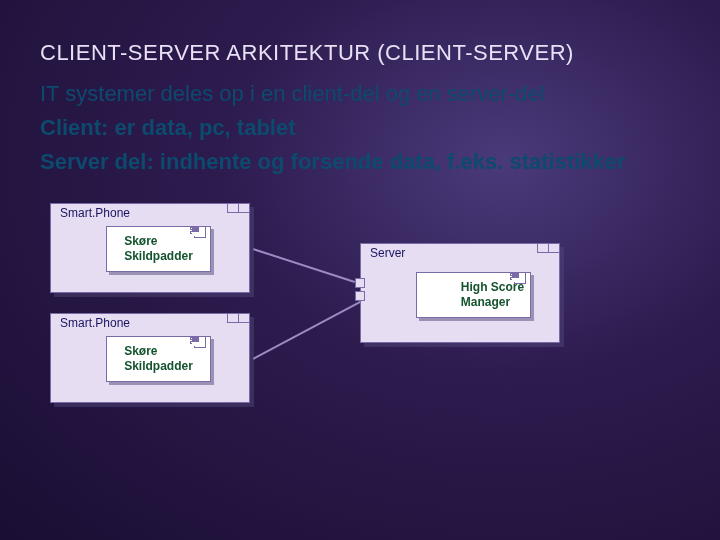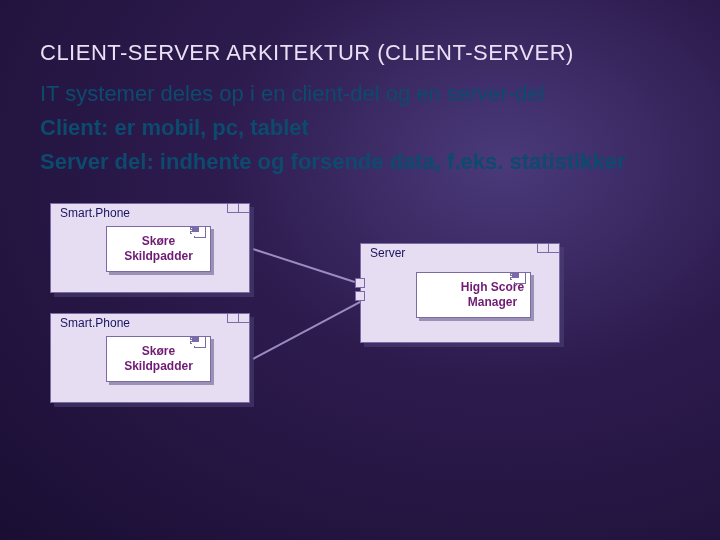--- a/index.html
+++ b/index.html
@@ -63,22 +63,21 @@
     margin-left: -1px;
   }
   .component {
     position: absolute;
     background: #ffffff;
     border: 1px solid #7a6aa8;
     box-shadow: 3px 3px 0 rgba(80,70,120,0.5);
     font-family: Arial, sans-serif;
     font-size: 12px;
     font-weight: 700;
-    color: #701a75;
-    text-align: center;
+    color: #14532d;
     display: flex;
     align-items: center;
     justify-content: center;
     white-space: pre-line;
     line-height: 1.2;
   }
   .comp-icon {
     position: absolute;
     top: -1px;
     right: 4px;
@@ -144,21 +143,21 @@
   .port-l2 { left: 315px; top: 103px; }
 </style>
 </head>
 <body>
 
 <div class="slide">
 
   <h1 class="title">CLIENT-SERVER ARKITEKTUR  (CLIENT-SERVER)</h1>
 
   <p class="bullet">IT systemer deles op i en client-del og en server-del</p>
-  <p class="bullet bold">Client: er mobil, pc, tablet</p>
+  <p class="bullet bold">Client: er data, pc, tablet</p>
   <p class="bullet bold">Server del: indhente og forsende data, f.eks. statistikker</p>
 
   <div class="diagram">
 
     <div class="connector line1"></div>
     <div class="connector line2"></div>
 
     <div class="node n1">
       <div class="tabs">
           <span></span>

